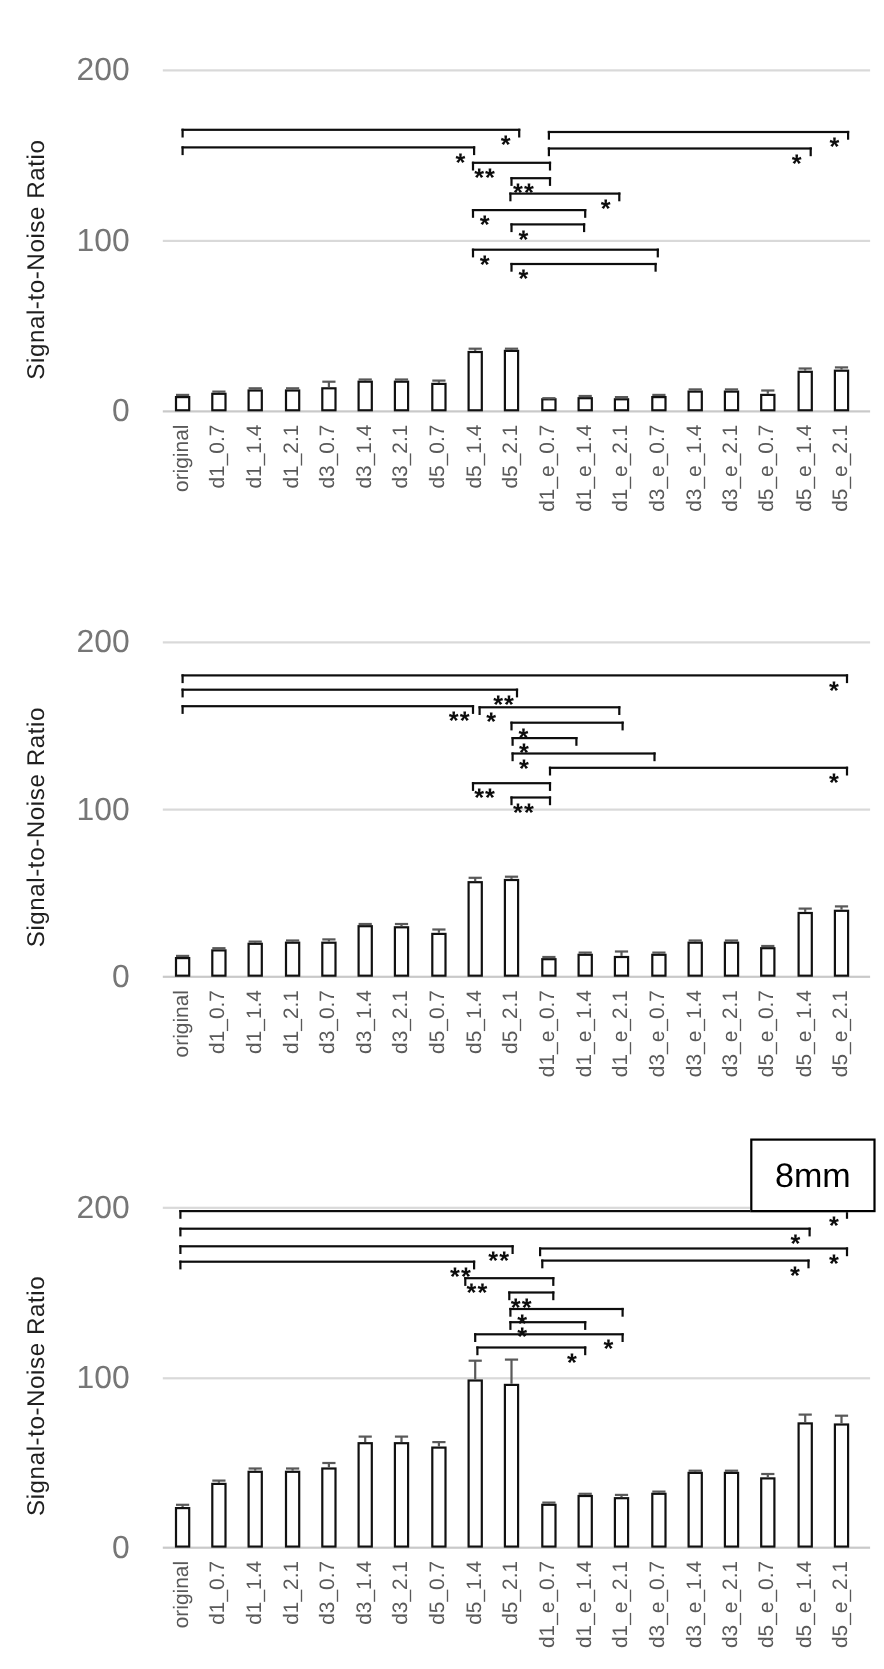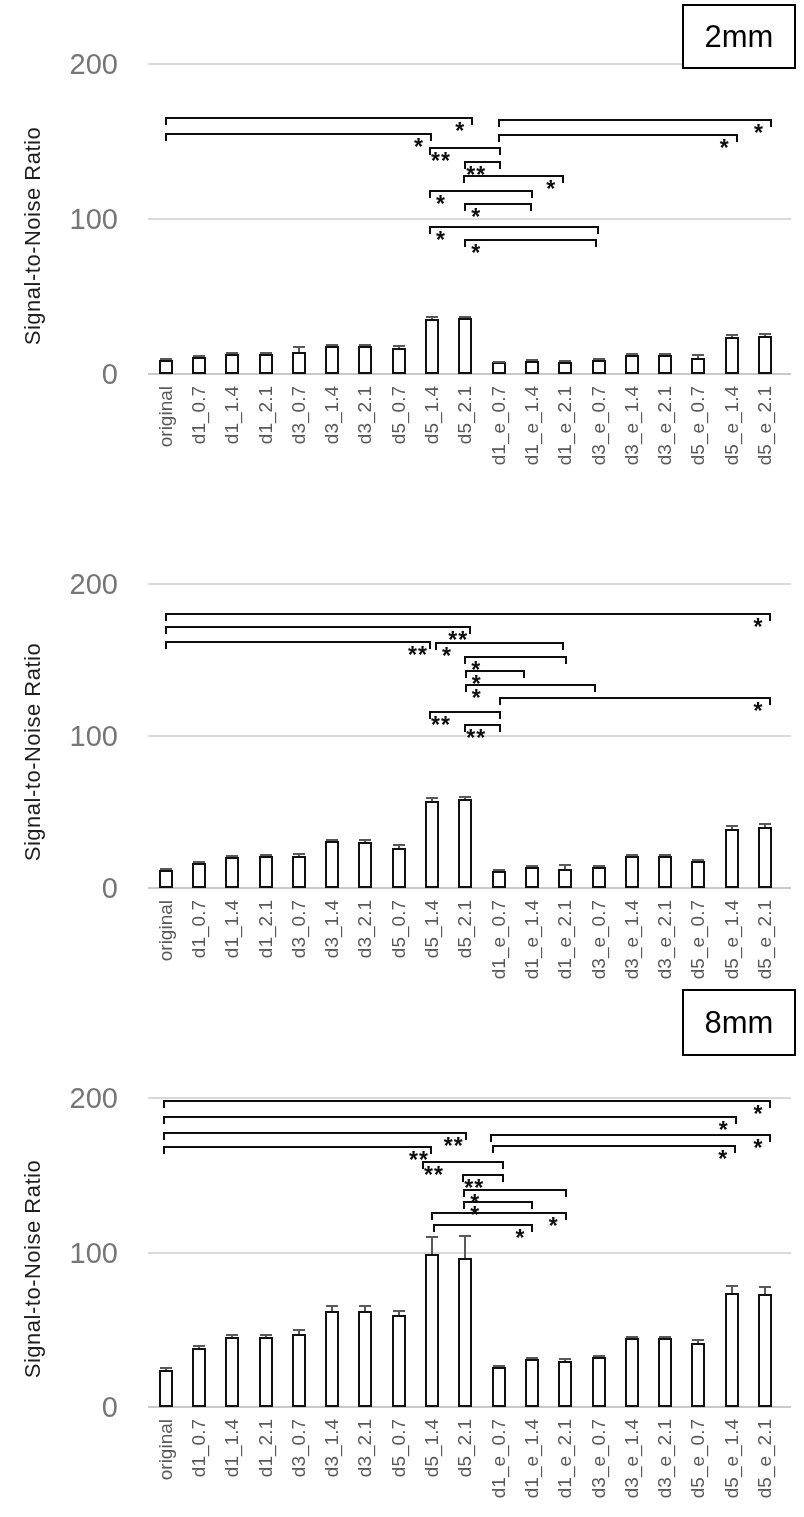--- a/index.html
+++ b/index.html
@@ -3,21 +3,21 @@
 <meta charset="utf-8">
 <style>
   html,body{margin:0;padding:0;background:#ffffff;}
   body{font-family:"Liberation Sans", sans-serif;}
   #fig{position:relative;width:804px;height:1517px;background:#fff;overflow:hidden;}
   .ytitle{position:absolute;left:33px;white-space:nowrap;transform:translate(-50%,-50%) rotate(-90deg);
           font-size:22px;color:#1f1f1f;letter-spacing:0.5px;z-index:2;}
   .t1{top:236px}.t2{top:752px}.t3{top:1269px}
   .panelbox{position:absolute;left:682px;width:110px;background:#fff;border:2px solid #000;
             display:flex;align-items:center;justify-content:center;font-size:31px;color:#000;z-index:6;}
-  .b1{top:4px;height:61px}.b2{top:520px;height:60px}.b3{top:989px;height:63px}
+  .b1{top:4px;height:61px}.b2{top:520px;height:60px}.b3{top:1035px;height:63px}
   .grid{position:absolute;height:2px;background:#d9d9d9;z-index:1;}
   .grid0{background:#c9c9c9;}
   .ytick{position:absolute;width:72px;left:46px;text-align:right;font-size:29px;color:#767676;
          line-height:32px;z-index:2;}
   .bar{position:absolute;box-sizing:border-box;background:#fff;border:2px solid #111;z-index:3;}
   .ewhisk{position:absolute;width:2px;background:#595959;z-index:4;}
   .ecap{position:absolute;height:2px;width:12px;background:#595959;z-index:4;}
   .xlabel{position:absolute;height:20px;line-height:20px;font-size:19px;color:#595959;white-space:nowrap;
           transform-origin:0 0;transform:rotate(-90deg) translateX(-100%);z-index:2;}
   .brk{position:absolute;box-sizing:border-box;height:8px;border-top:2px solid #0d0d0d;
@@ -25,21 +25,20 @@
   .sig{position:absolute;transform:translateX(-50%);font-size:23px;font-weight:bold;color:#0d0d0d;
        line-height:23px;letter-spacing:1px;z-index:5;white-space:nowrap;}
 </style>
 </head>
 <body>
 
 <div id="fig">
   <div class="ytitle t1">Signal-to-Noise Ratio</div>
   <div class="ytitle t2">Signal-to-Noise Ratio</div>
   <div class="ytitle t3">Signal-to-Noise Ratio</div>
-  <div class="panelbox b1">2mm</div>
   <div class="panelbox b3">8mm</div>
   <div id="layers">
       <div class="grid grid0" style="left: 148px; width: 643px; top: 373px;"></div>
       <div class="ytick" style="top: 358px;">0</div>
       <div class="grid" style="left: 148px; width: 643px; top: 218px;"></div>
       <div class="ytick" style="top: 203px;">100</div>
       <div class="grid" style="left: 148px; width: 643px; top: 63px;"></div>
       <div class="ytick" style="top: 48px;">200</div>
       <div class="bar" style="left: 158.6px; width: 14px; top: 360.05px; height: 13.95px;"></div>
       <div class="ewhisk" style="left: 164.6px; top: 359.275px; height: 1px;"></div>

